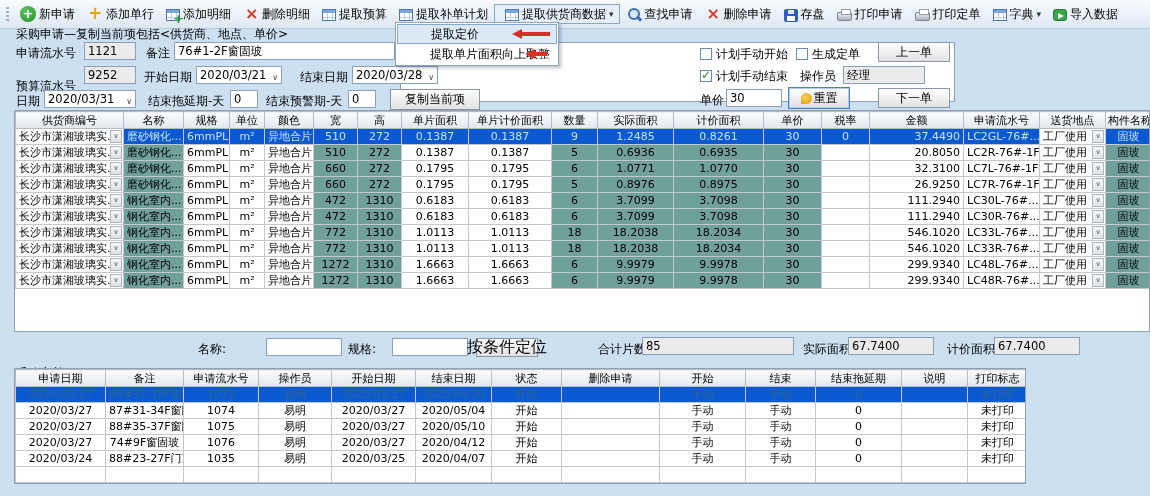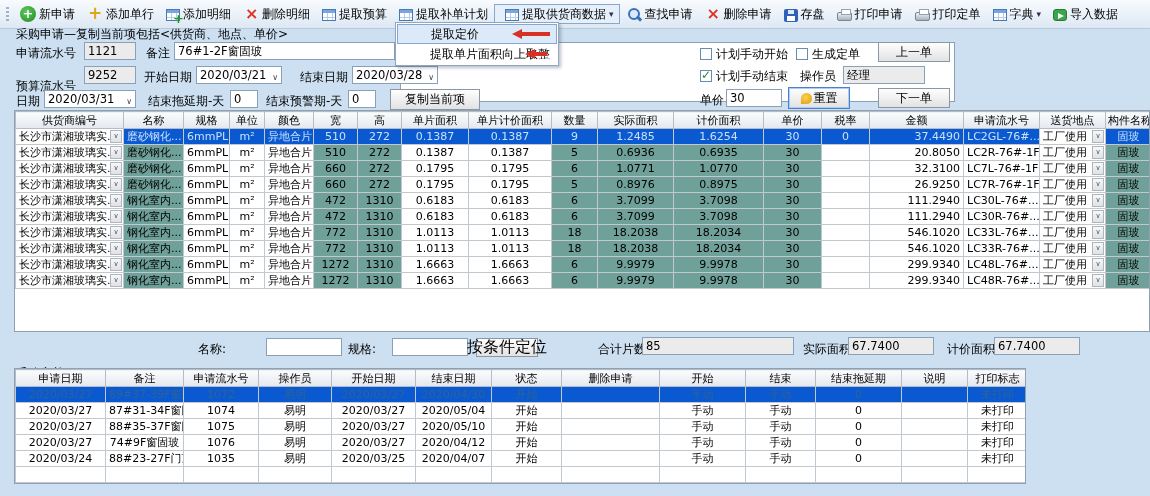--- a/index.html
+++ b/index.html
@@ -264,21 +264,21 @@
           <td class="teal l">磨砂钢化...</td>
           <td class="l">6mmPLE...</td>
           <td>m²</td>
           <td>异地合片</td>
           <td class="teal">510</td>
           <td class="teal">272</td>
           <td>0.1387</td>
           <td>0.1387</td>
           <td class="teal">9</td>
           <td class="teal">1.2485</td>
-          <td class="teal">1.6254</td>
+          <td class="teal">0.8261</td>
           <td class="teal">30</td>
           <td>0</td>
           <td class="r">37.4490</td>
           <td>LC2GL-76#...</td>
           <td class="combo l"><span>工厂使用</span><span class="dd-btn">∨</span></td>
           <td class="teal">固玻</td>
         </tr>
         <tr>
           <td class="combo l"><span>长沙市潇湘玻璃实...</span><span class="dd-btn">∨</span></td>
           <td class="teal l">磨砂钢化...</td>

